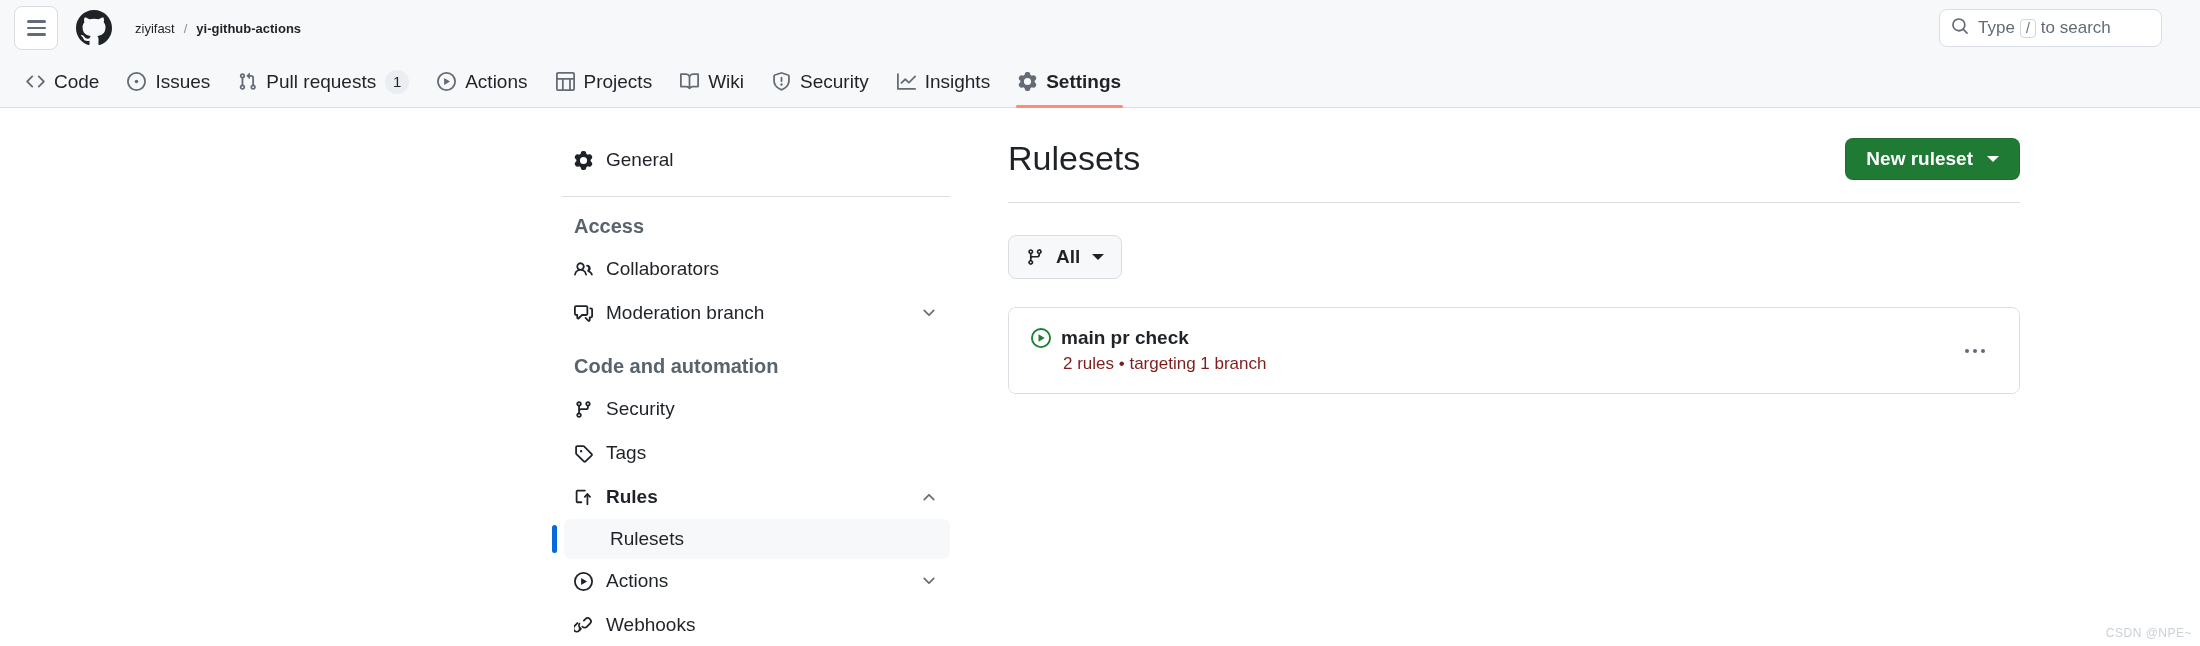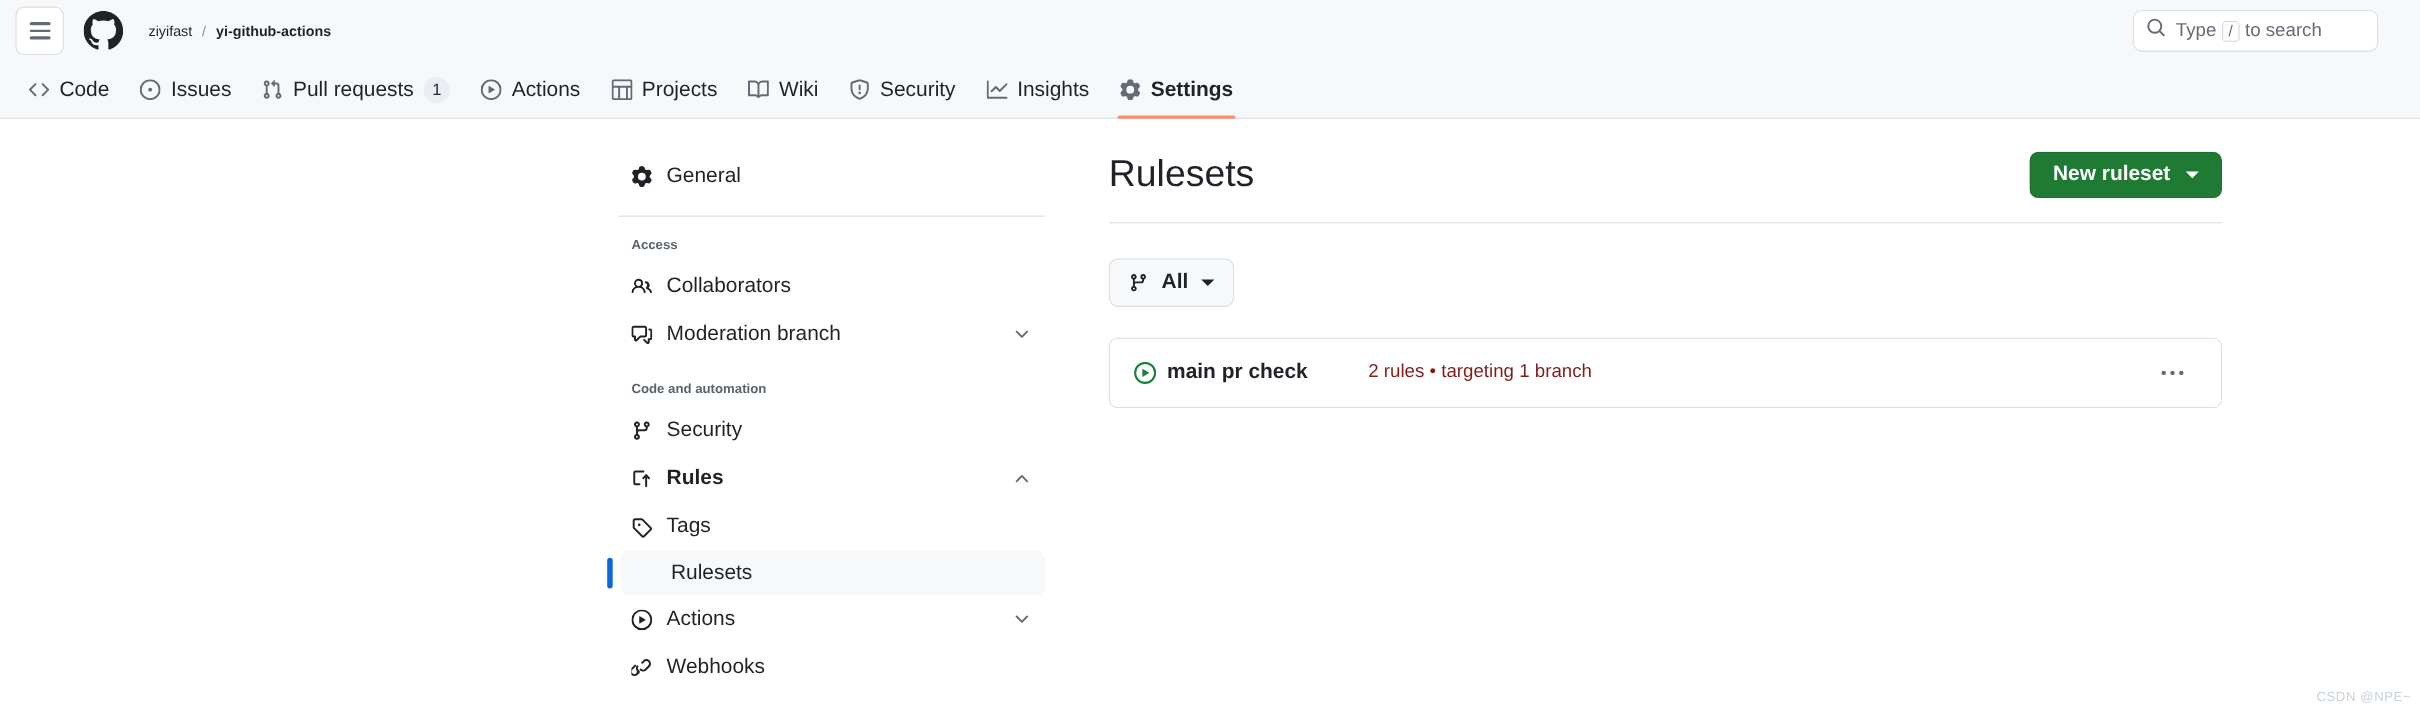--- a/index.html
+++ b/index.html
@@ -210,21 +210,21 @@
   }
   .side-item.bold { font-weight: bold; }
 
   .side-divider {
     height: 1px;
     background: #d8dee4;
     margin: 14px 0 18px 0;
   }
 
   .side-section-title {
-    font-size: 12px;
+    font-size: 20px;
     font-weight: bold;
     color: #59636e;
     padding: 0 12px;
     margin-bottom: 9px;
   }
 
   .side-group-gap { height: 20px; }
 
   .side-subitem {
     display: flex;
@@ -325,21 +325,21 @@
     border-radius: 8px;
     overflow: hidden;
   }
   .ruleset-row {
     display: flex;
     align-items: center;
     justify-content: space-between;
     padding: 19px 22px;
     background: #ffffff;
   }
-  .ruleset-main { display: flex; flex-direction: row; gap: 23px; justify-content: flex-end; }
+  .ruleset-main { display: flex; flex-direction: column; gap: 5px; justify-content: flex-end; }
   .ruleset-title {
     display: flex;
     align-items: center;
     gap: 10px;
     font-size: 19px;
     font-weight: bold;
     color: #1f2328;
     cursor: pointer;
   }
   .ruleset-title .r-icon { display: flex; align-items: center; color: #1a7f37; }
@@ -551,43 +551,43 @@
 
     <div class="side-item">
       <span class="s-icon">
         <svg width="19" height="19" viewBox="0 0 16 16" fill="currentColor">
             <path d="M9.5 3.25a2.25 2.25 0 1 1 3 2.122V6A2.5 2.5 0 0 1 10 8.5H6a1 1 0 0 0-1 1v1.128a2.251 2.251 0 1 1-1.5 0V5.372a2.25 2.25 0 1 1 1.5 0v1.836A2.493 2.493 0 0 1 6 7h4a1 1 0 0 0 1-1v-.628A2.25 2.25 0 0 1 9.5 3.25Zm-6 0a.75.75 0 1 0 1.5 0 .75.75 0 0 0-1.5 0Zm8.25-.75a.75.75 0 1 0 0 1.5.75.75 0 0 0 0-1.5ZM4.25 12a.75.75 0 1 0 0 1.5.75.75 0 0 0 0-1.5Z"></path>
           </svg>
       </span>
       <span>Security</span>
     </div>
 
+    <div class="side-item">
+      <span class="s-icon">
+        <svg width="19" height="19" viewBox="0 0 16 16" fill="currentColor">
+            <path d="M1 7.775V2.75C1 1.784 1.784 1 2.75 1h5.025c.464 0 .91.184 1.238.513l6.25 6.25a1.75 1.75 0 0 1 0 2.474l-5.026 5.026a1.75 1.75 0 0 1-2.474 0l-6.25-6.25A1.752 1.752 0 0 1 1 7.775Zm1.5 0c0 .066.026.13.073.177l6.25 6.25a.25.25 0 0 0 .354 0l5.025-5.025a.25.25 0 0 0 0-.354l-6.25-6.25a.25.25 0 0 0-.177-.073H2.75a.25.25 0 0 0-.25.25ZM6 5a1 1 0 1 1 0 2 1 1 0 0 1 0-2Z"></path>
+          </svg>
+      </span>
+      <span>Tags</span>
+    </div>
+
     <div class="side-item bold">
       <span class="s-icon">
         <svg width="19" height="19" viewBox="0 0 16 16" fill="none" stroke="currentColor" stroke-width="1.5" stroke-linecap="round" stroke-linejoin="round">
           <path d="M9.2 2.2H3a.8.8 0 0 0-.8.8v8.2a.8.8 0 0 0 .8.8h3.2"></path>
           <path d="M11.3 13.6V5.3"></path>
           <path d="M9.1 7.4l2.2-2.3 2.2 2.3"></path>
         </svg>
       </span>
       <span>Rules</span>
       <span class="chev">
         <svg width="18" height="18" viewBox="0 0 16 16" fill="currentColor">
             <path d="M3.22 10.78a.749.749 0 0 1 0-1.06l4.25-4.25a.749.749 0 0 1 1.06 0l4.25 4.25a.749.749 0 1 1-1.06 1.06L8 7.061l-3.72 3.719a.749.749 0 0 1-1.06 0Z"></path>
           </svg>
       </span>
-    </div>
-
-    <div class="side-item">
-      <span class="s-icon">
-        <svg width="19" height="19" viewBox="0 0 16 16" fill="currentColor">
-            <path d="M1 7.775V2.75C1 1.784 1.784 1 2.75 1h5.025c.464 0 .91.184 1.238.513l6.25 6.25a1.75 1.75 0 0 1 0 2.474l-5.026 5.026a1.75 1.75 0 0 1-2.474 0l-6.25-6.25A1.752 1.752 0 0 1 1 7.775Zm1.5 0c0 .066.026.13.073.177l6.25 6.25a.25.25 0 0 0 .354 0l5.025-5.025a.25.25 0 0 0 0-.354l-6.25-6.25a.25.25 0 0 0-.177-.073H2.75a.25.25 0 0 0-.25.25ZM6 5a1 1 0 1 1 0 2 1 1 0 0 1 0-2Z"></path>
-          </svg>
-      </span>
-      <span>Tags</span>
     </div>
 
     <div class="side-subitem selected">
       <span>Rulesets</span>
     </div>
 
     <div class="side-item">
       <span class="s-icon">
         <svg width="19" height="19" viewBox="0 0 16 16" fill="currentColor">
             <path d="M8 0a8 8 0 1 1 0 16A8 8 0 0 1 8 0ZM1.5 8a6.5 6.5 0 1 0 13 0 6.5 6.5 0 0 0-13 0Zm4.879-2.773 4.264 2.559a.25.25 0 0 1 0 .428l-4.264 2.559A.25.25 0 0 1 6 10.559V5.442a.25.25 0 0 1 .379-.215Z"></path>

